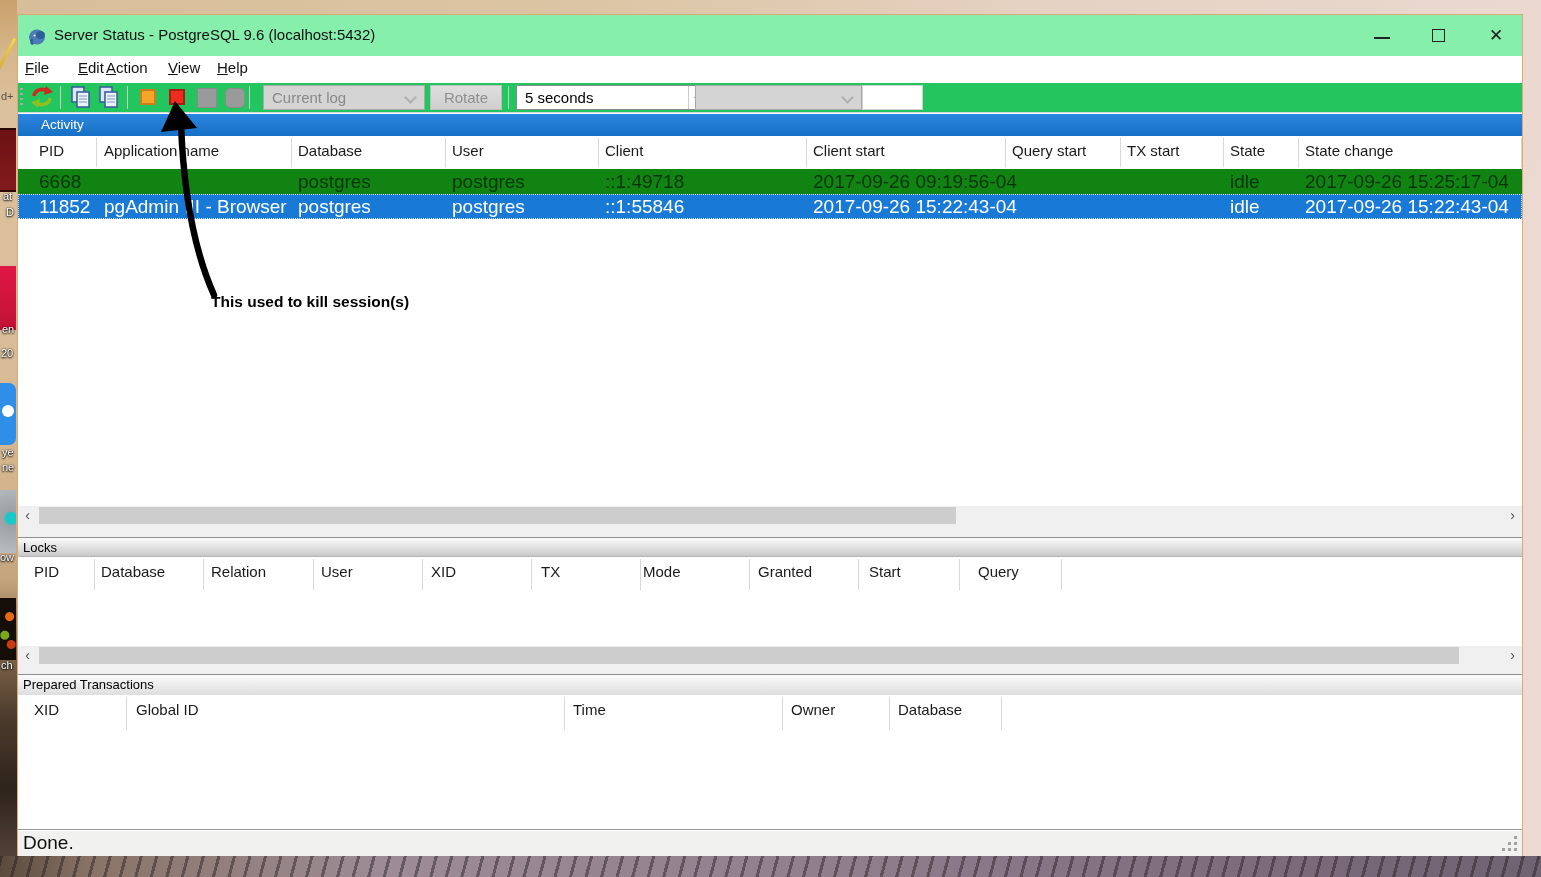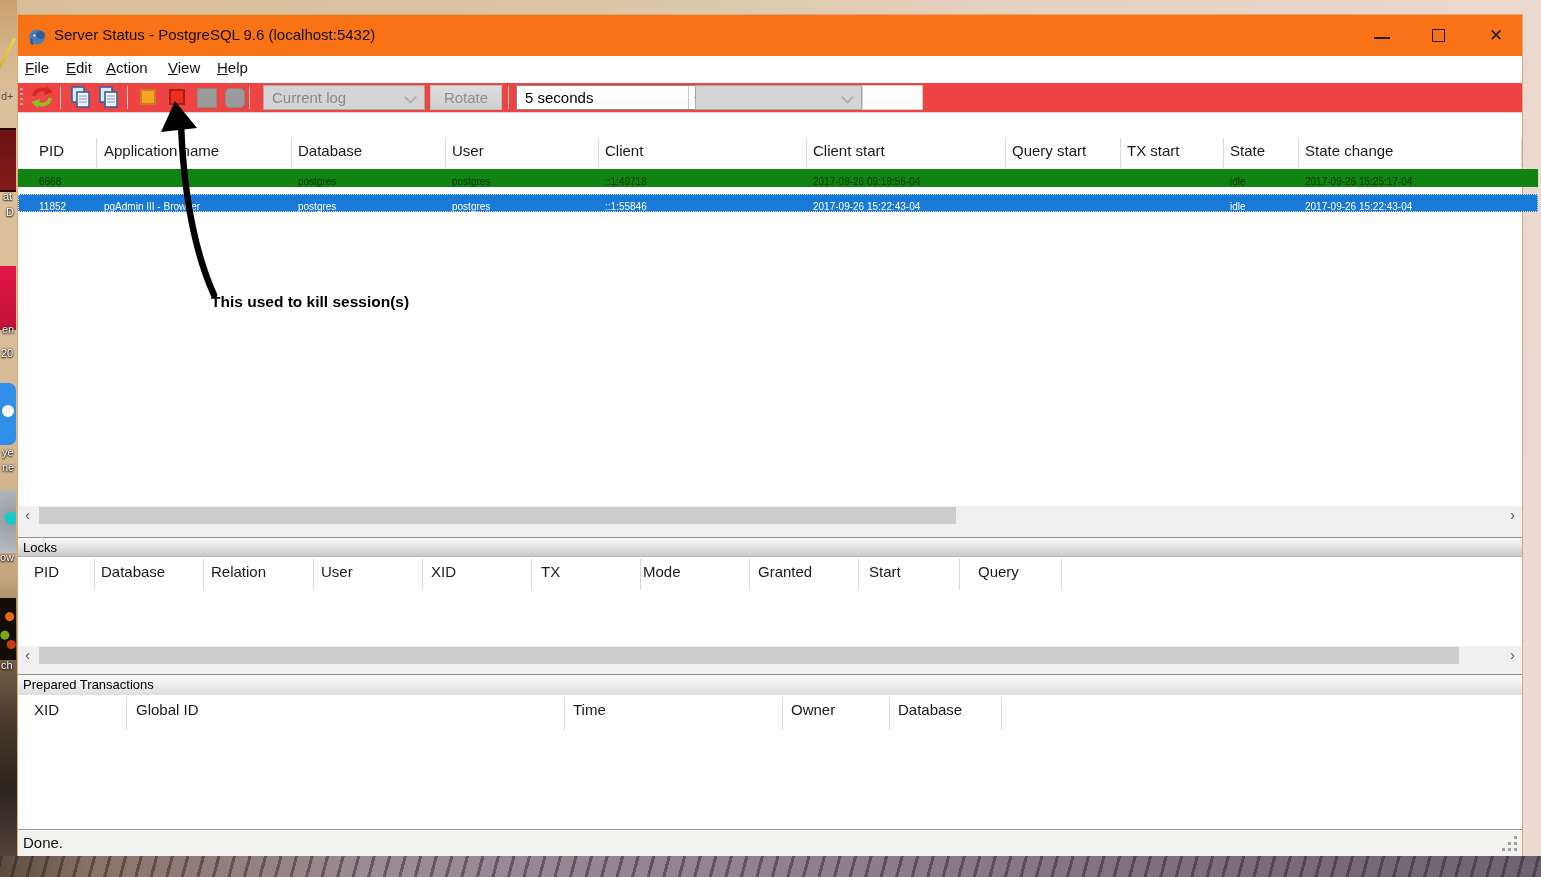--- a/index.html
+++ b/index.html
@@ -31,34 +31,34 @@
       radial-gradient(circle at 30% 60%,#7aa818 0 4px,rgba(0,0,0,0) 5px),
       radial-gradient(circle at 70% 75%,#c83a10 0 4px,rgba(0,0,0,0) 5px),#140d08;}
   .dlabel{position:absolute;color:#fff;font-size:11px;text-shadow:0 1px 2px #000,0 0 2px #000;}
   .dlabel-dim{color:#5a5146;text-shadow:none;}
   .pencil{position:absolute;left:3px;top:36px;width:3px;height:44px;background:linear-gradient(#f4d44a,#caa52e);transform:rotate(28deg);}
 
   
   .window{position:absolute;left:17px;top:14px;width:1506px;height:842px;background:#fff;
     border:1px solid #daa977;box-sizing:border-box;}
 
-  .titlebar{position:absolute;left:0;top:0;width:100%;height:41px;background:#f97316;}
+  .titlebar{position:absolute;left:0;top:0;width:100%;height:41px;background:#86efac;}
   .app-icon{position:absolute;left:10px;top:12px;width:20px;height:19px;}
   .title-text{position:absolute;left:36px;top:11px;font-size:15px;color:#111;}
   .winbtn{position:absolute;top:8px;width:34px;height:26px;text-align:center;}
   .btn-min{left:1347px;}  .btn-max{left:1404px;}  .btn-close{left:1461px;}
   .min-glyph{position:absolute;left:9px;top:14px;width:16px;height:0;border-top:2px solid #222;}
   .max-glyph{position:absolute;left:10px;top:6px;width:13px;height:13px;border:1.5px solid #222;box-sizing:border-box;}
   .close-glyph{font-size:17px;color:#222;line-height:26px;}
 
   .menubar{position:absolute;left:0;top:41px;width:100%;height:27px;background:#fff;}
   .menu-item{position:absolute;top:3px;font-size:15px;color:#111;display:inline-block;}
   .menu-item::first-letter{text-decoration:underline;}
 
-  .toolbar{position:absolute;left:0;top:68px;width:100%;height:30px;background:#ef4444;border-bottom:1px solid #d6d6d6;box-sizing:border-box;}
+  .toolbar{position:absolute;left:0;top:68px;width:100%;height:30px;background:#22c55e;border-bottom:1px solid #d6d6d6;box-sizing:border-box;}
   .tb-grip{position:absolute;left:2px;top:5px;width:3px;height:19px;
     background:repeating-linear-gradient(180deg,#aaa 0 2px,rgba(0,0,0,0) 2px 5px);}
   .tb-sep{position:absolute;top:3px;width:1px;height:23px;background:#c9c9c9;}
   .tb-btn{position:absolute;top:4px;}
   .sq{width:16px;height:16px;box-sizing:border-box;}
   .sq-orange{background:#f5a427;border:2px solid #c97d1e;}
   .sq-red{background:#ef2c1d;border:2px solid #a42015;}
   .sq-grey{background:#9a9a9a;border:1px solid #8b8b8b;width:18px;height:18px;}
   .sq-grey-round{background:#9a9a9a;border:1px solid #8b8b8b;width:18px;height:18px;border-radius:5px;}
   .combo{position:absolute;top:2px;height:25px;box-sizing:border-box;border:1px solid #a9a9a9;font-size:15px;line-height:23px;padding-left:8px;}
@@ -70,32 +70,32 @@
 
   
   .caption-blue{position:absolute;left:0;top:99px;width:100%;height:22px;
     background:linear-gradient(#2b86dd,#1670c6);color:#fff;font-size:13.5px;line-height:22px;padding-left:23px;box-sizing:border-box;}
   .caption-grey{position:absolute;left:0;width:100%;height:20px;
     background:linear-gradient(#fbfbfb,#c9c9c9);border-top:1px solid #8f8f8f;border-bottom:1px solid #b5b5b5;
     color:#000;font-size:13px;line-height:19px;padding-left:5px;box-sizing:border-box;}
   .panel{position:absolute;left:0;width:100%;background:#fff;}
   .hdr-cell{position:absolute;top:6px;font-size:15px;color:#1a1a1a;white-space:nowrap;}
   .col-sep{position:absolute;top:2px;width:1px;background:#d8d8d8;}
-  .grid-row{position:absolute;left:0;width:100%;height:18px;font-size:10px;line-height:25px;padding-left:16px;}
+  .grid-row{position:absolute;left:0;width:100%;height:25px;font-size:19px;line-height:25px;}
   .row-green{background:#108312;color:#073509;}
   .row-selected{background:#187ad6;color:#fff;outline:1px dotted #d7e8f8;outline-offset:-1px;}
   .cell{position:absolute;top:0;white-space:nowrap;}
 
   .hscroll{position:absolute;left:0;width:100%;height:19px;background:#f0f0f0;}
   .hs-arrow{position:absolute;top:0;width:19px;height:19px;background:#f0f0f0;color:#505050;font-size:14px;line-height:18px;text-align:center;}
   .hs-thumb{position:absolute;top:1px;height:17px;background:#cdcdcd;}
   .gap{position:absolute;left:0;width:100%;background:#f0f0f0;}
 
   .statusbar{position:absolute;left:0;top:814px;width:100%;height:27px;background:#f1f1ef;
-    border-top:1px solid #9a9a9a;box-shadow:inset 0 1px 0 #fff;font-size:15px;line-height:26px;padding-left:5px;box-sizing:border-box;color:#111;}
+    border-top:1px solid #9a9a9a;box-shadow:inset 0 1px 0 #fff;font-size:19px;line-height:26px;padding-left:5px;box-sizing:border-box;color:#111;}
   .resize-grip{position:absolute;right:5px;bottom:5px;width:3px;height:3px;background:#a0a0a0;
     box-shadow:0 -6px #a0a0a0,0 -12px #a0a0a0,-6px 0 #a0a0a0,-6px -6px #a0a0a0,-12px 0 #a0a0a0;}
 
   
   .annot-svg{position:absolute;left:140px;top:90px;width:290px;height:230px;pointer-events:none;z-index:50;}
   .annot-text{position:absolute;left:211px;top:293px;font-size:15.5px;font-weight:bold;color:#000;z-index:50;}
 </style>
 </head>
 <body>
 
@@ -136,21 +136,21 @@
           <div class="min-glyph"></div>
         </div>
       <div class="winbtn btn-max">
           <div class="max-glyph"></div>
         </div>
       <div class="winbtn btn-close"><span class="close-glyph">✕</span></div>
     </div>
 
     <div class="menubar">
       <span class="menu-item" style="left:7px;">File</span>
-      <span class="menu-item" style="left:48px;">Edit</span>
+      <span class="menu-item" style="left:60px;">Edit</span>
       <span class="menu-item" style="left:88px;">Action</span>
       <span class="menu-item" style="left:150px;">View</span>
       <span class="menu-item" style="left:199px;">Help</span>
     </div>
 
     <div class="toolbar">
       <div class="tb-grip"></div>
       <svg class="tb-btn" style="left:12px;top:3px;" width="24" height="23" viewBox="0 0 24 23">
         <path d="M4 10 A8 7 0 0 1 17 5" fill="none" stroke="#cc2b1d" stroke-width="3.6"></path>
         <polygon points="16,0 23,6 14,9" fill="#cc2b1d"></polygon>
@@ -190,20 +190,21 @@
         <span>5 seconds</span>
         <div class="chev"></div>
       </div>
       <div class="tb-sep" style="left:670px;"></div>
       <div class="combo combo-disabled" style="left:677px;width:167px;">
         <div class="chev" style="border-color:#b0b0b0;"></div>
       </div>
       <div class="tb-whitebox" style="left:844px;width:61px;"></div>
     </div>
 
+    <div class="caption-blue">Activity</div>
     <div class="panel" style="top:121px;height:370px;">
       <div class="col-sep" style="left:78px;height:29px;"></div>
       <div class="col-sep" style="left:273px;height:29px;"></div>
       <div class="col-sep" style="left:427px;height:29px;"></div>
       <div class="col-sep" style="left:580px;height:29px;"></div>
       <div class="col-sep" style="left:788px;height:29px;"></div>
       <div class="col-sep" style="left:987px;height:29px;"></div>
       <div class="col-sep" style="left:1102px;height:29px;"></div>
       <div class="col-sep" style="left:1205px;height:29px;"></div>
       <div class="col-sep" style="left:1280px;height:29px;"></div>

